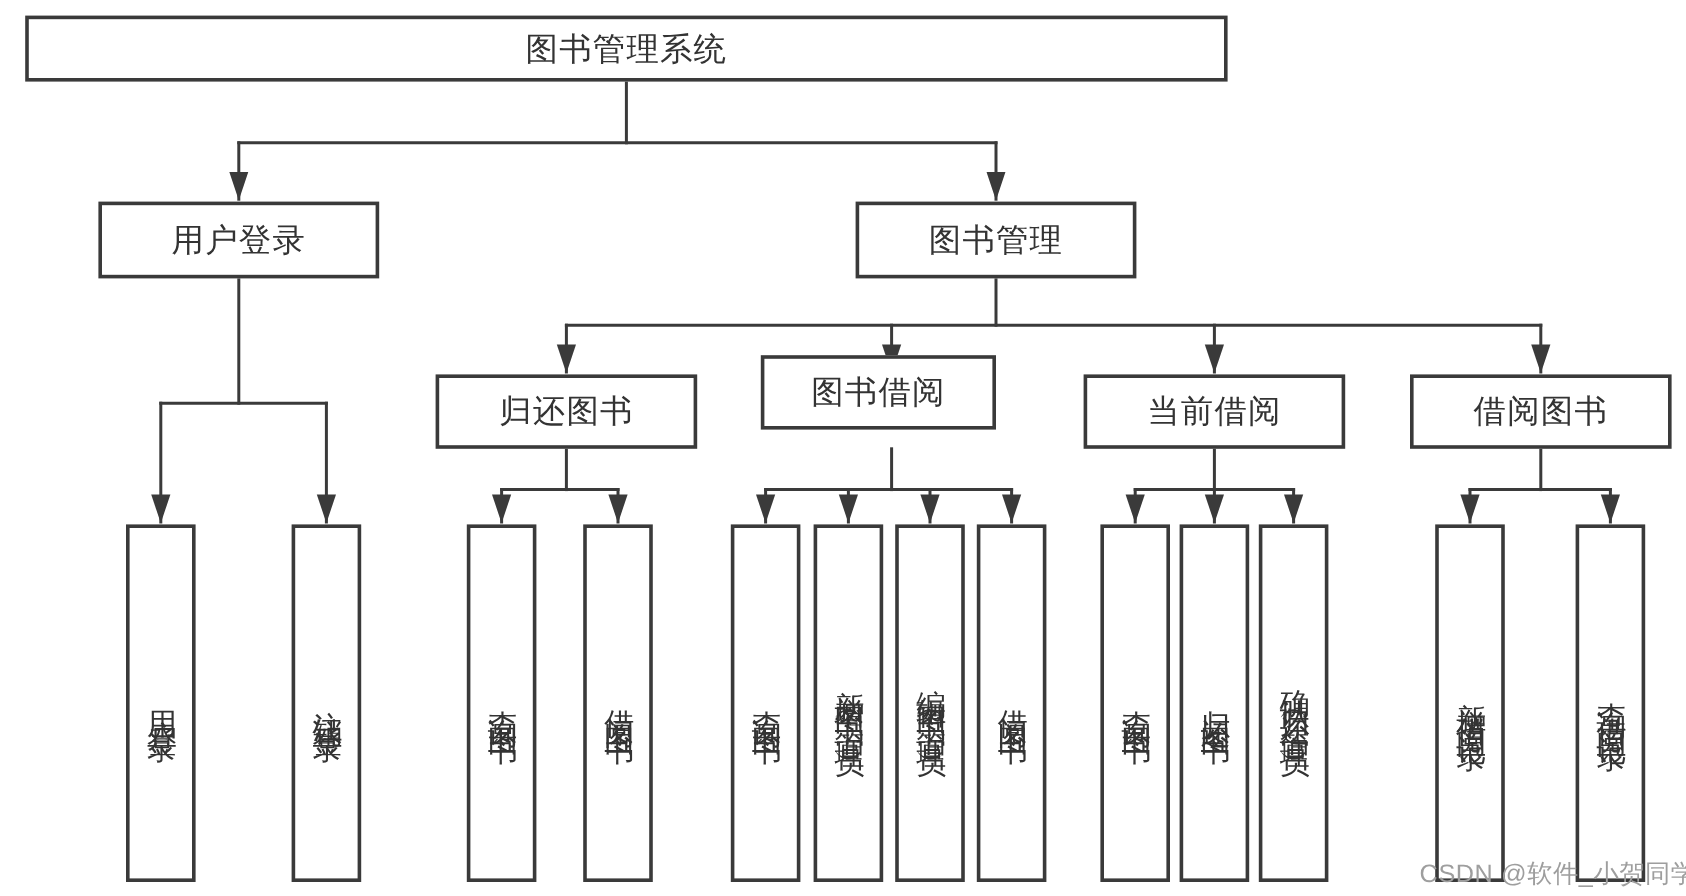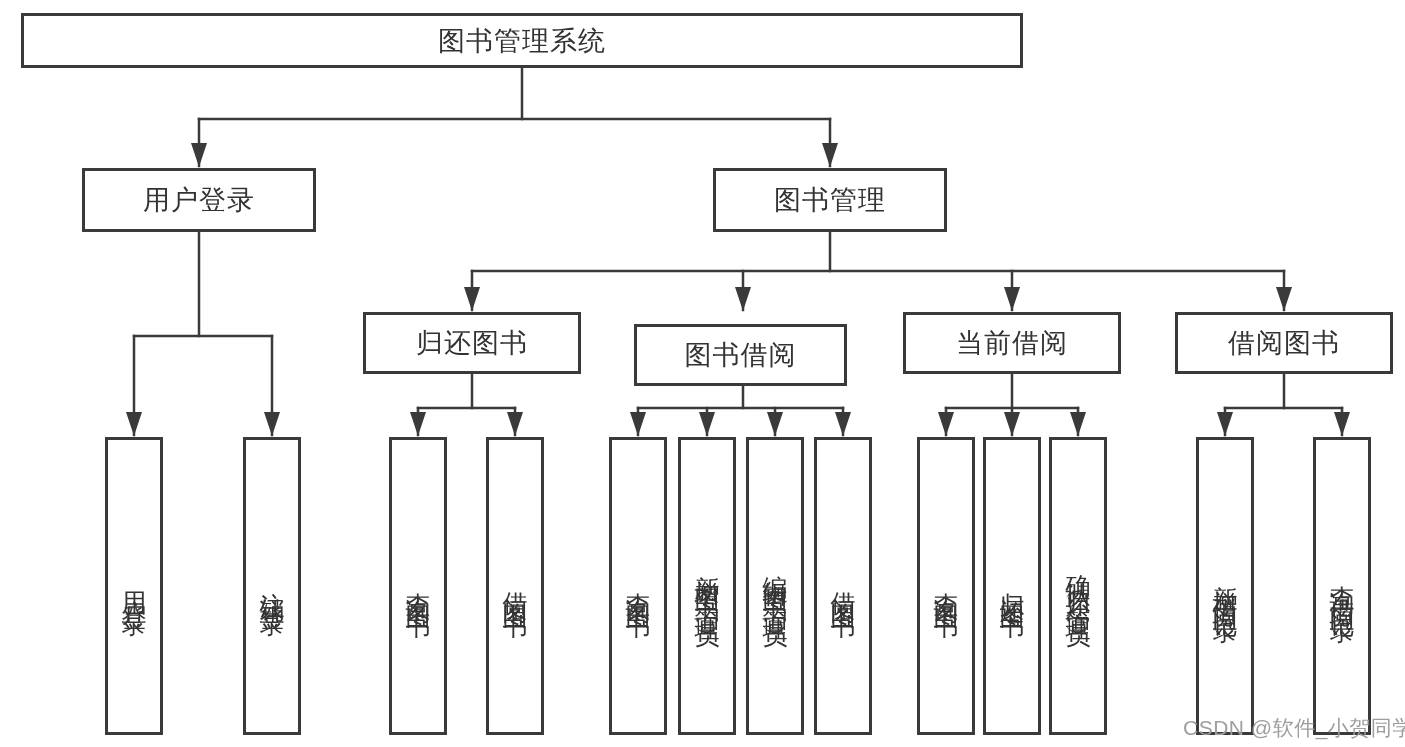--- a/index.html
+++ b/index.html
@@ -114,21 +114,21 @@
       <line x1="1342" y1="408" x2="1342" y2="435" marker-end="url(#arw)"></line>
     </g>
   </svg>
 
   <div class="hbox" style="left:21px;top:13px;width:1002px;height:55px">图书管理系统</div>
 
   <div class="hbox" style="left:82px;top:168px;width:234px;height:64px">用户登录</div>
   <div class="hbox" style="left:713px;top:168px;width:234px;height:64px">图书管理</div>
 
   <div class="hbox" style="left:363px;top:312px;width:218px;height:62px">归还图书</div>
-  <div class="hbox" style="left:634px;top:324px;width:213px;height:62px">图书借阅</div>
+  <div class="hbox" style="left:634px;top:296px;width:196px;height:62px">图书借阅</div>
   <div class="hbox" style="left:903px;top:312px;width:218px;height:62px">当前借阅</div>
   <div class="hbox" style="left:1175px;top:312px;width:218px;height:62px">借阅图书</div>
 
   <div class="vbox" style="left:105px">
     <span class="vtext">用户登录</span>
   </div>
   <div class="vbox" style="left:243px">
     <span class="vtext">注销登录</span>
   </div>
 

